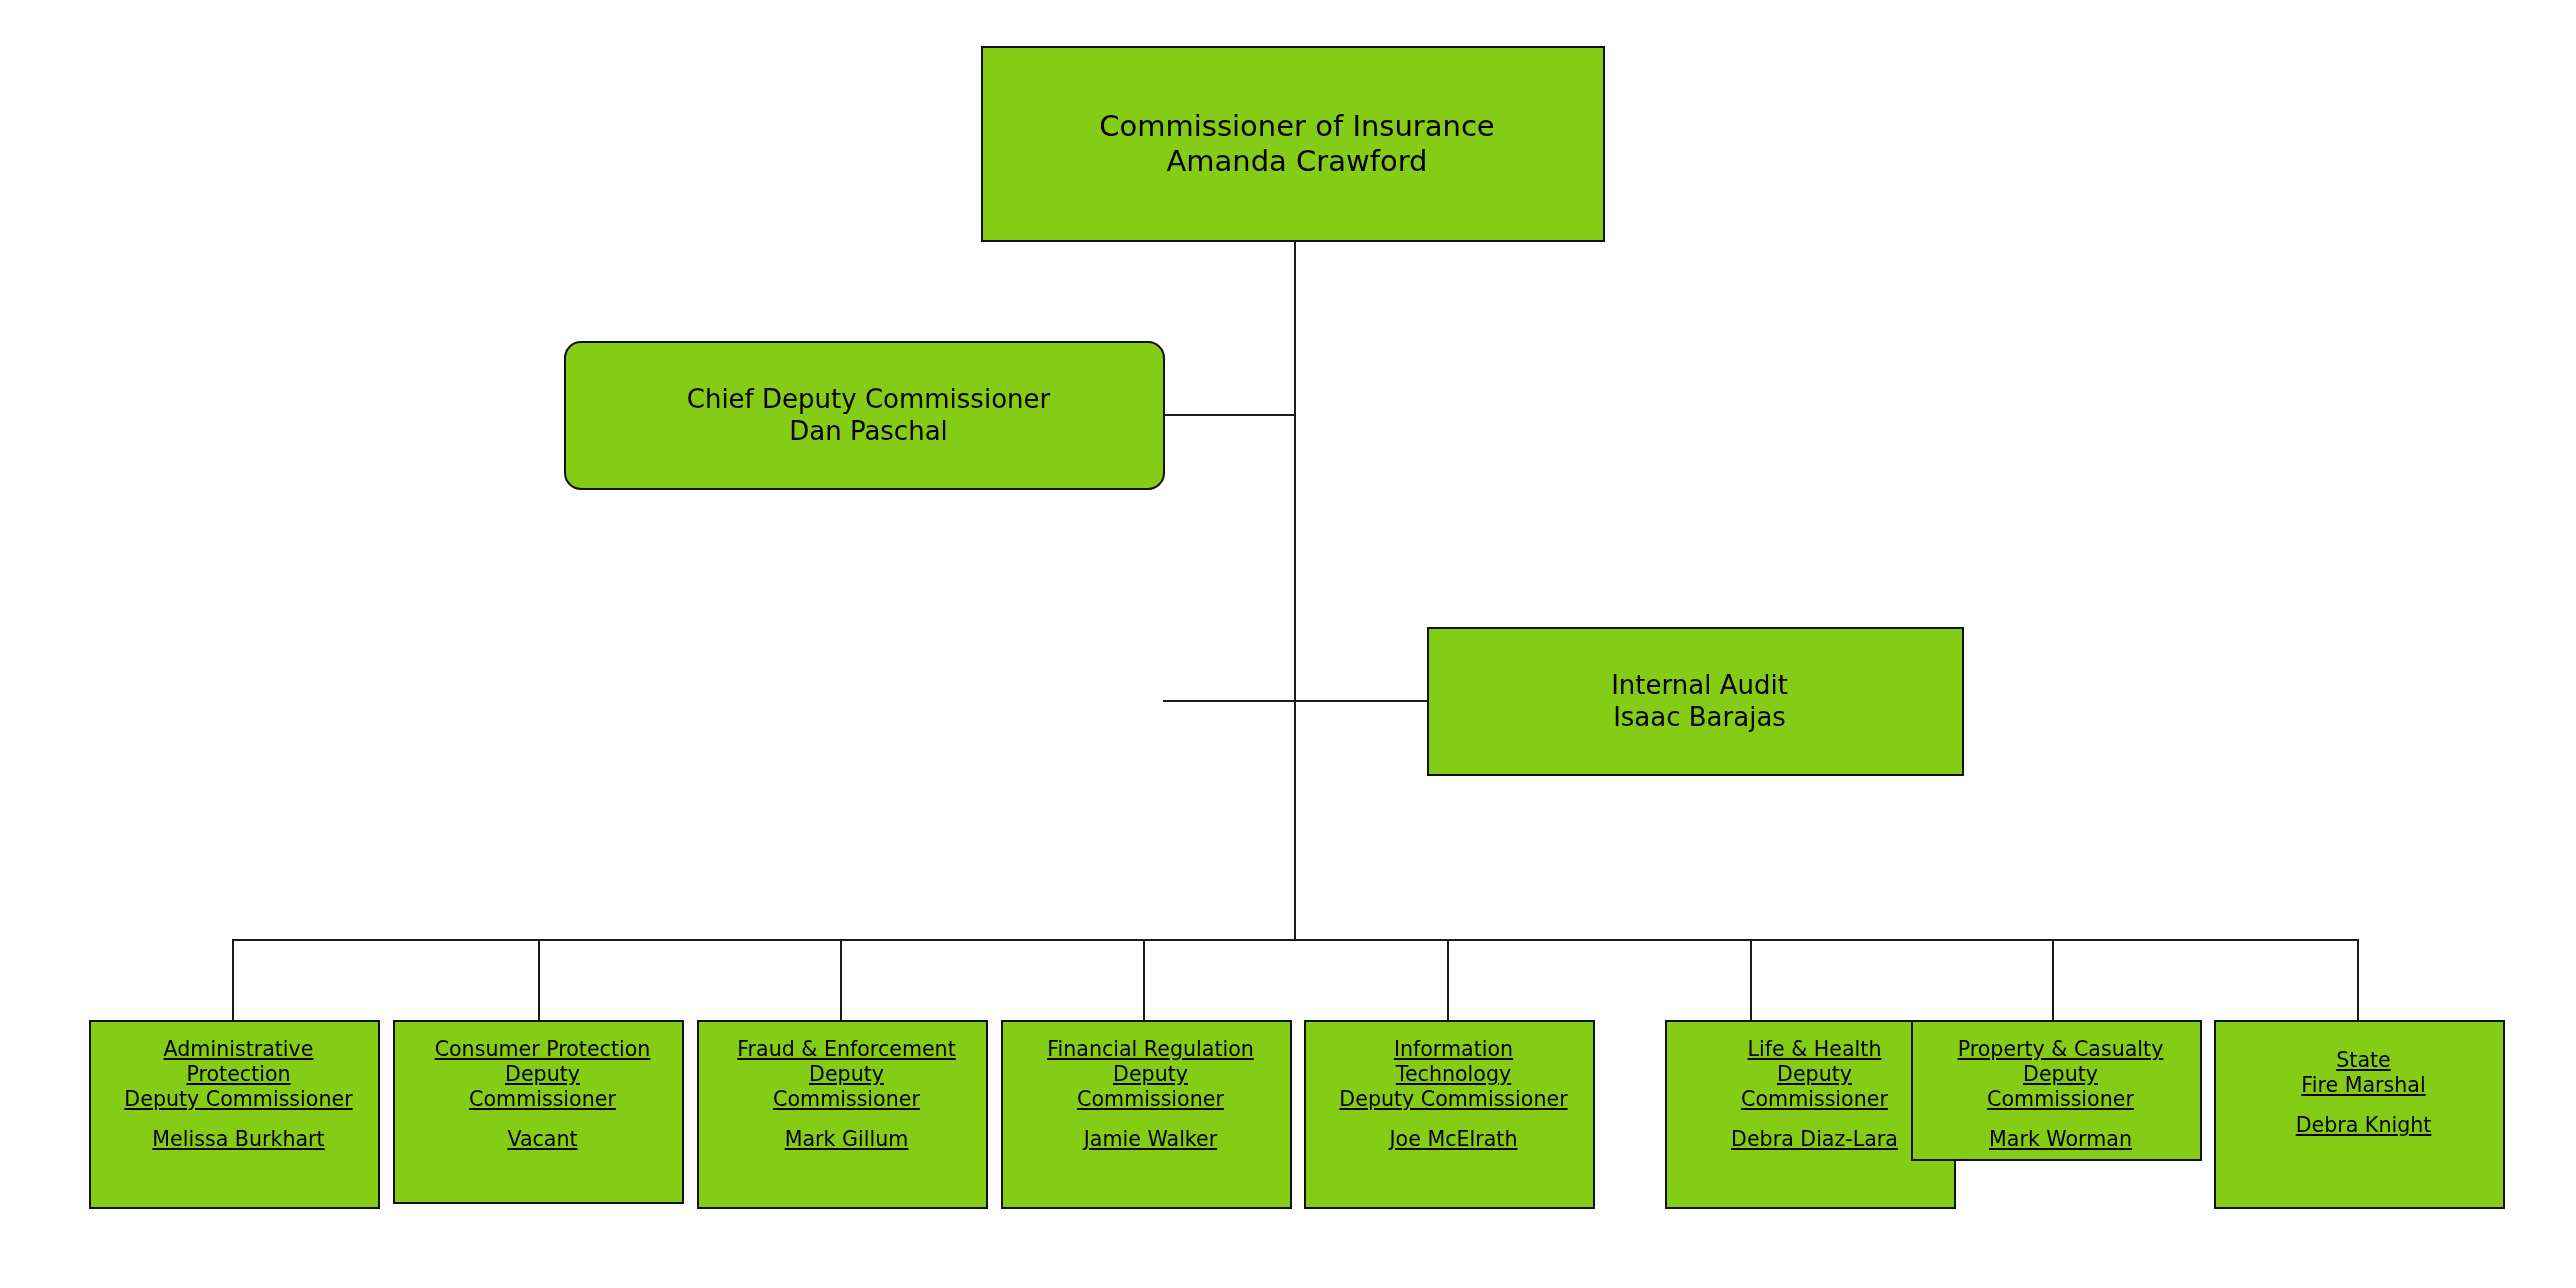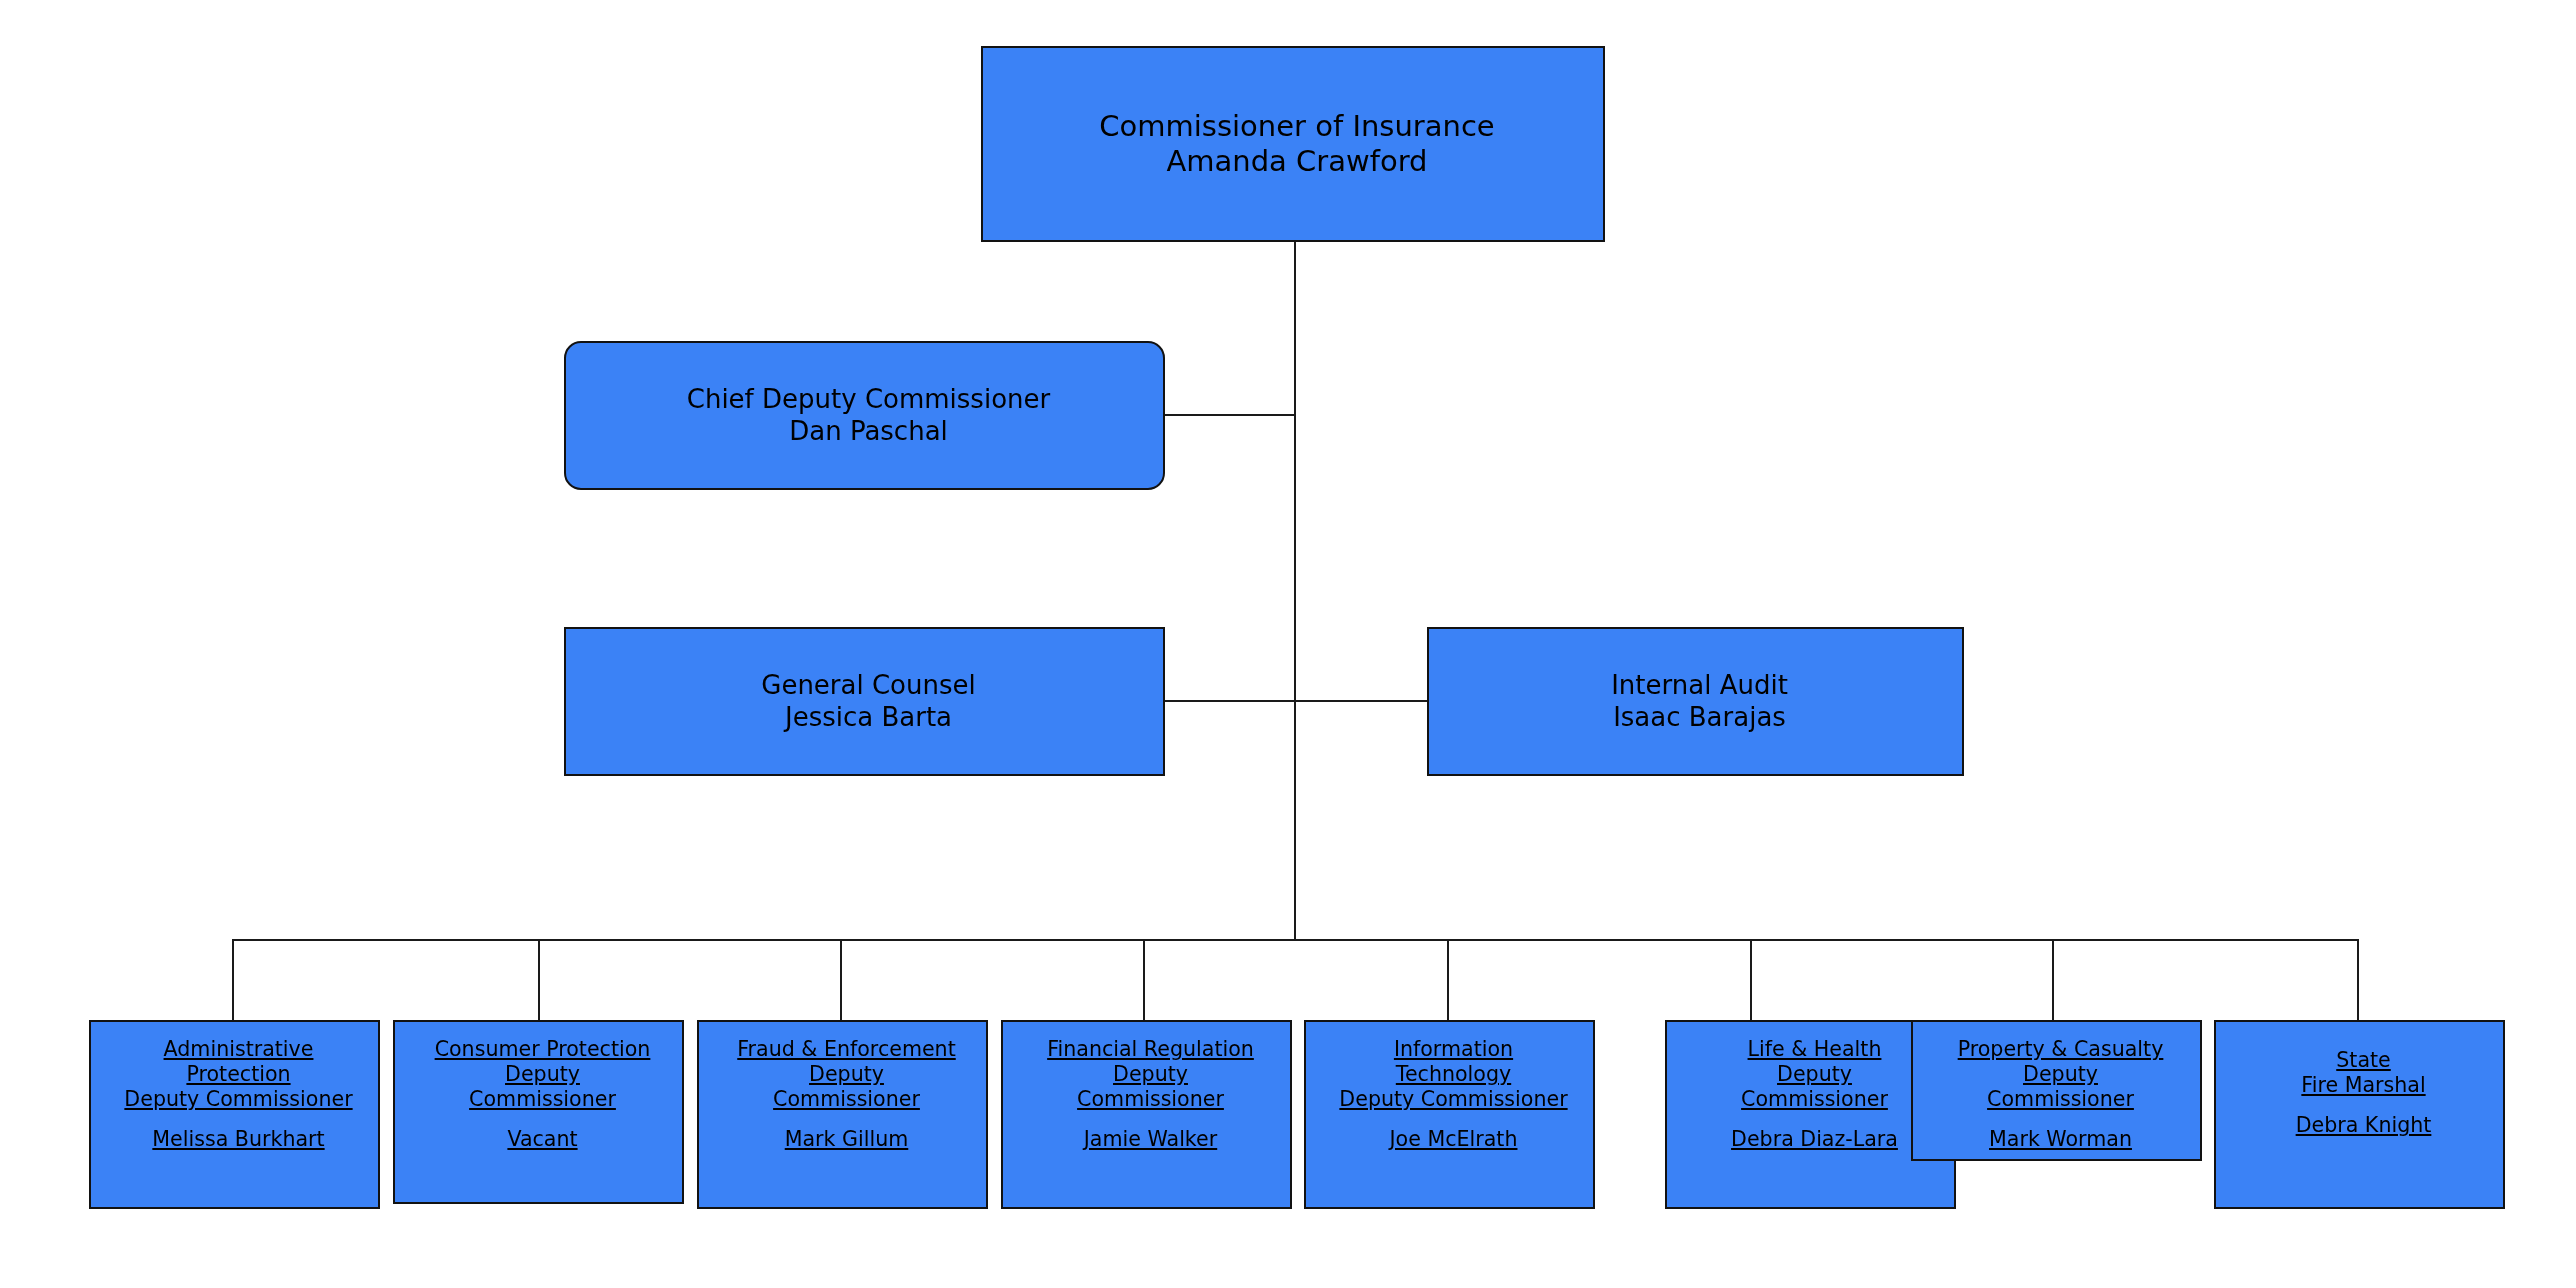--- a/index.html
+++ b/index.html
@@ -27,21 +27,21 @@
     background: #1a1a1a;
   }
   .conn-v { width: 2.3px; }
   .conn-h { height: 2.3px; }
 
   
   .node {
     position: absolute;
     box-sizing: border-box;
     border: 2.3px solid #121212;
-    background: #3b82f6;
+    background: #84cc16;
     display: flex;
     flex-direction: column;
     align-items: flex-start;
     justify-content: center;
     text-align: center;
     line-height: 1.20;
     padding-left: 8px;
   }
   .node .title,
   .node .person {
@@ -109,24 +109,20 @@
   <div class="node tier-top" style="left:981px; top:46px; width:624px; height:196px;">
     <span class="title">Commissioner of Insurance</span>
     <span class="person">Amanda Crawford</span>
   </div>
 
   <div class="node tier-exec" style="left:564px; top:341px; width:601px; height:149px;border-radius:17px;">
     <span class="title">Chief Deputy Commissioner</span>
     <span class="person">Dan Paschal</span>
   </div>
 
-  <div class="node tier-exec" style="left:564px; top:627px; width:601px; height:149px;">
-    <span class="title">General Counsel</span>
-    <span class="person">Jessica Barta</span>
-  </div>
 
   <div class="node tier-exec" style="left:1427px; top:627px; width:537px; height:149px;">
     <span class="title">Internal Audit</span>
     <span class="person">Isaac Barajas</span>
   </div>
 
   <div class="node tier-div" style="left:89px; top:1020px; width:291px; height:189px;">
     <span class="title-block">
       <span class="line">Administrative</span>
       <span class="line">Protection</span>

